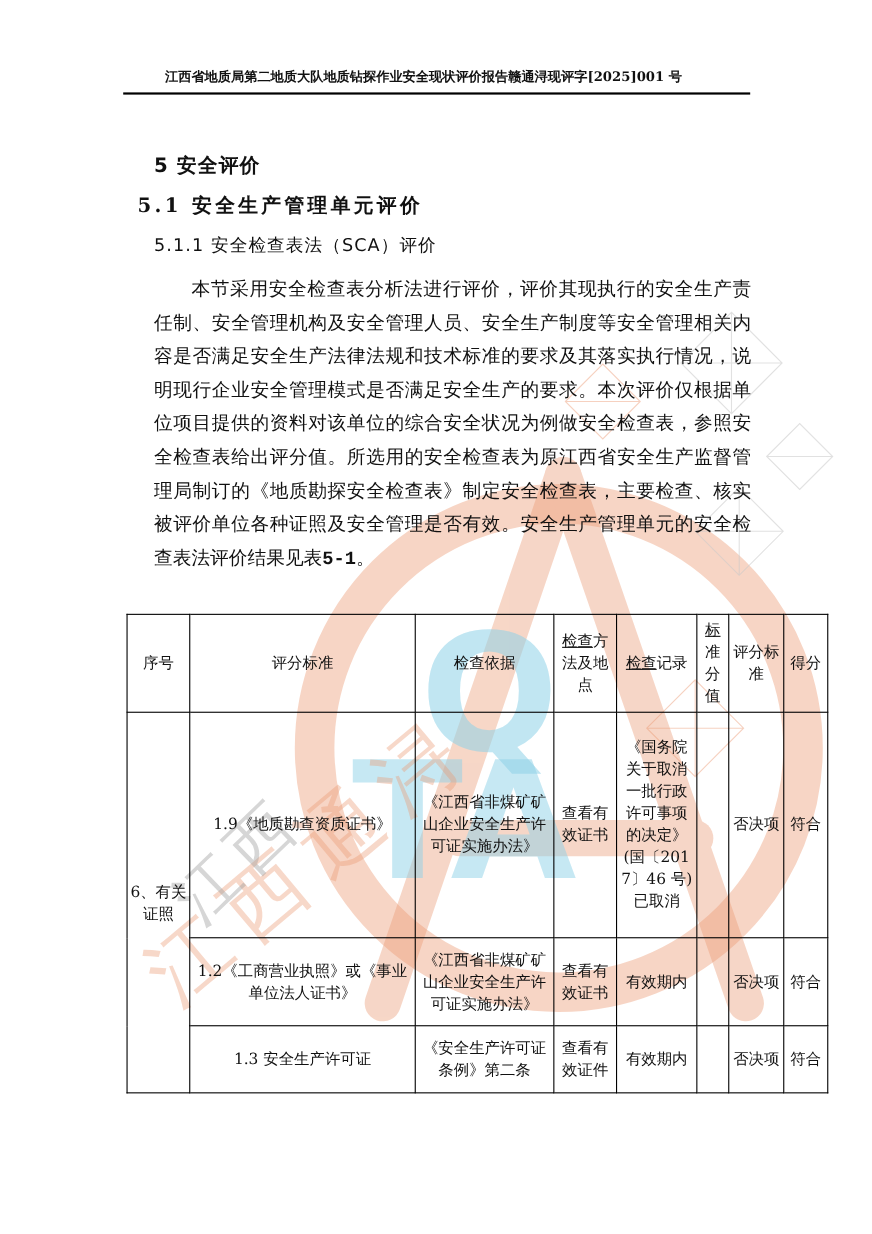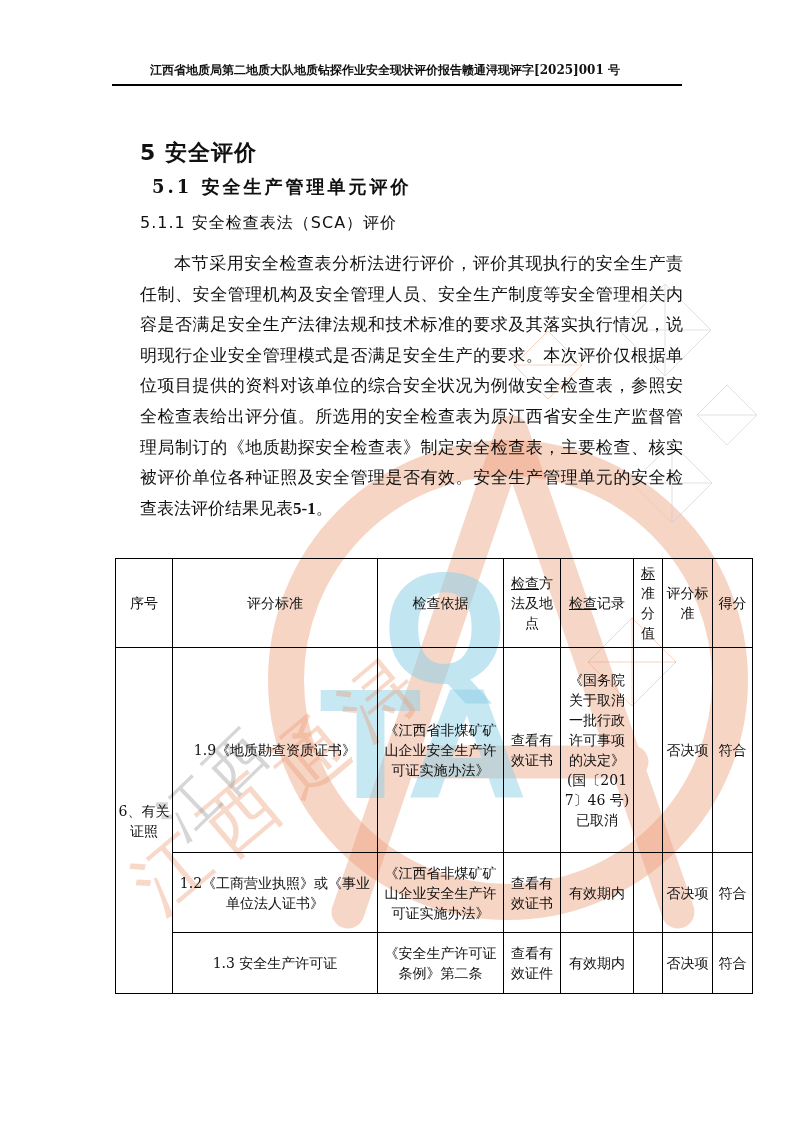--- a/index.html
+++ b/index.html
@@ -15,38 +15,38 @@
     position:absolute;left:112px;top:62px;width:570px;
     border-bottom:2px solid #000;padding-bottom:5px;
     display:flex;justify-content:flex-start;align-items:flex-end;
     font-size:12px;font-weight:bold;white-space:nowrap;
   }
   .doc-header .hl{margin-left:38px;}
   
   .h1{
     position:absolute;left:140px;top:138px;
     font-family:"DejaVu Sans","Liberation Sans",sans-serif;
-    font-size:22px;font-weight:bold;letter-spacing:1px;text-align:right;
+    font-size:18px;font-weight:bold;letter-spacing:1px;text-align:right;
   }
   .h2{
-    position:absolute;left:152px;top:175px;
+    position:absolute;left:125px;top:175px;
     font-size:18px;font-weight:bold;letter-spacing:3px;
   }
   .h3{
     position:absolute;left:140px;top:213px;
     font-family:"DejaVu Sans","Liberation Sans",sans-serif;
     font-size:16px;font-weight:500;letter-spacing:1px;
   }
   
   .body-par{
     position:absolute;left:140px;top:248px;width:543px;margin:0;
     font-size:17px;line-height:30.6px;text-align:justify;
     text-indent:2em;word-break:break-all;
   }
-  .body-par b{font-family:Liberation Serif, serif;}
+  .body-par b{font-family:Liberation Mono, monospace;}
   
   .tbl-title{
     position:absolute;left:115px;top:534px;width:637px;
     text-align:center;font-size:15px;font-weight:bold;letter-spacing:.5px;
   }
   .tbl-title b{margin-left:16px;}
   table.eval{
     position:absolute;left:115px;top:558px;width:637px;
     border-collapse:collapse;table-layout:fixed;
     font-size:14px;line-height:20px;

